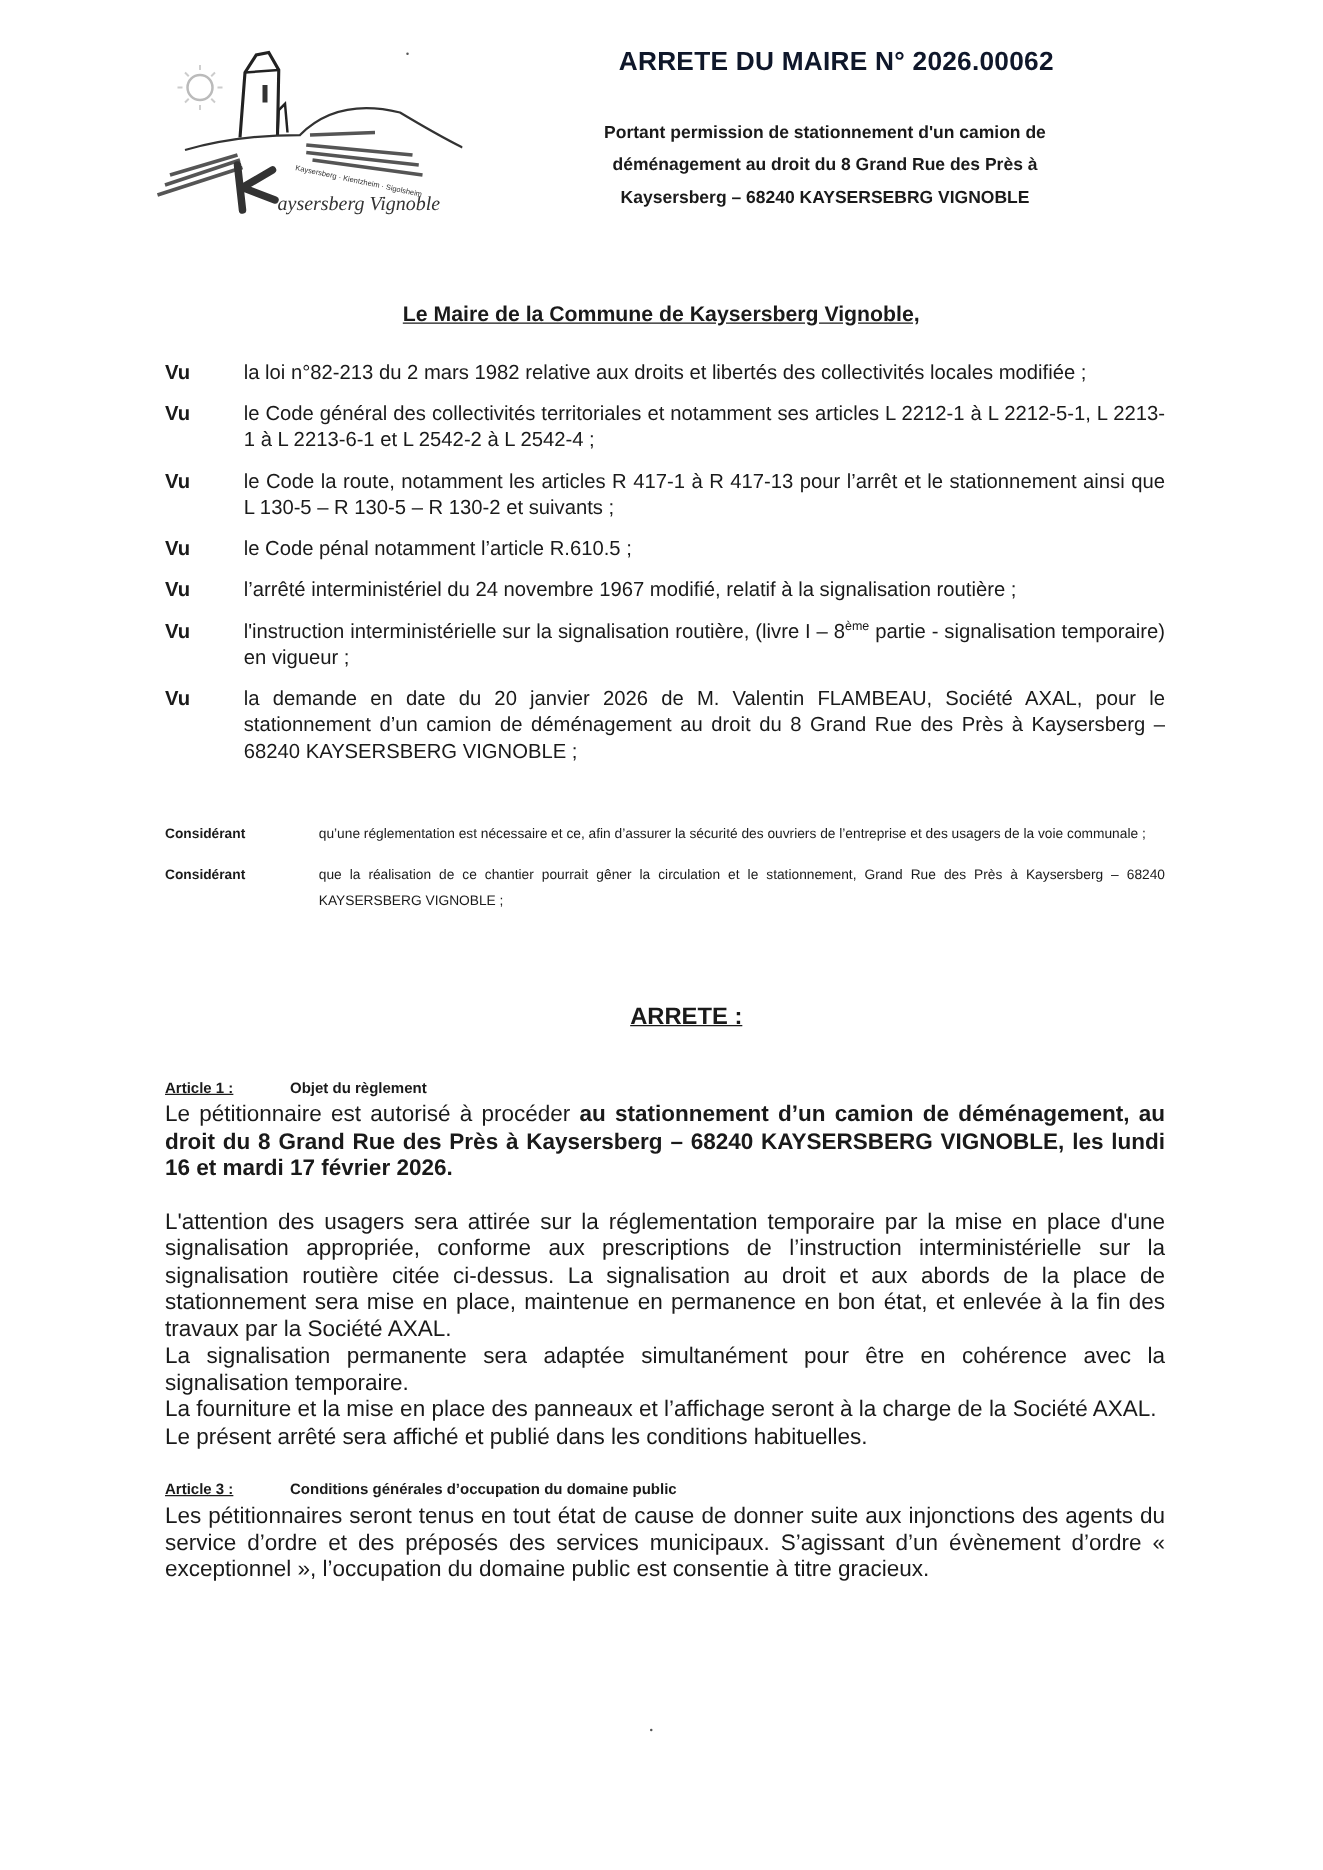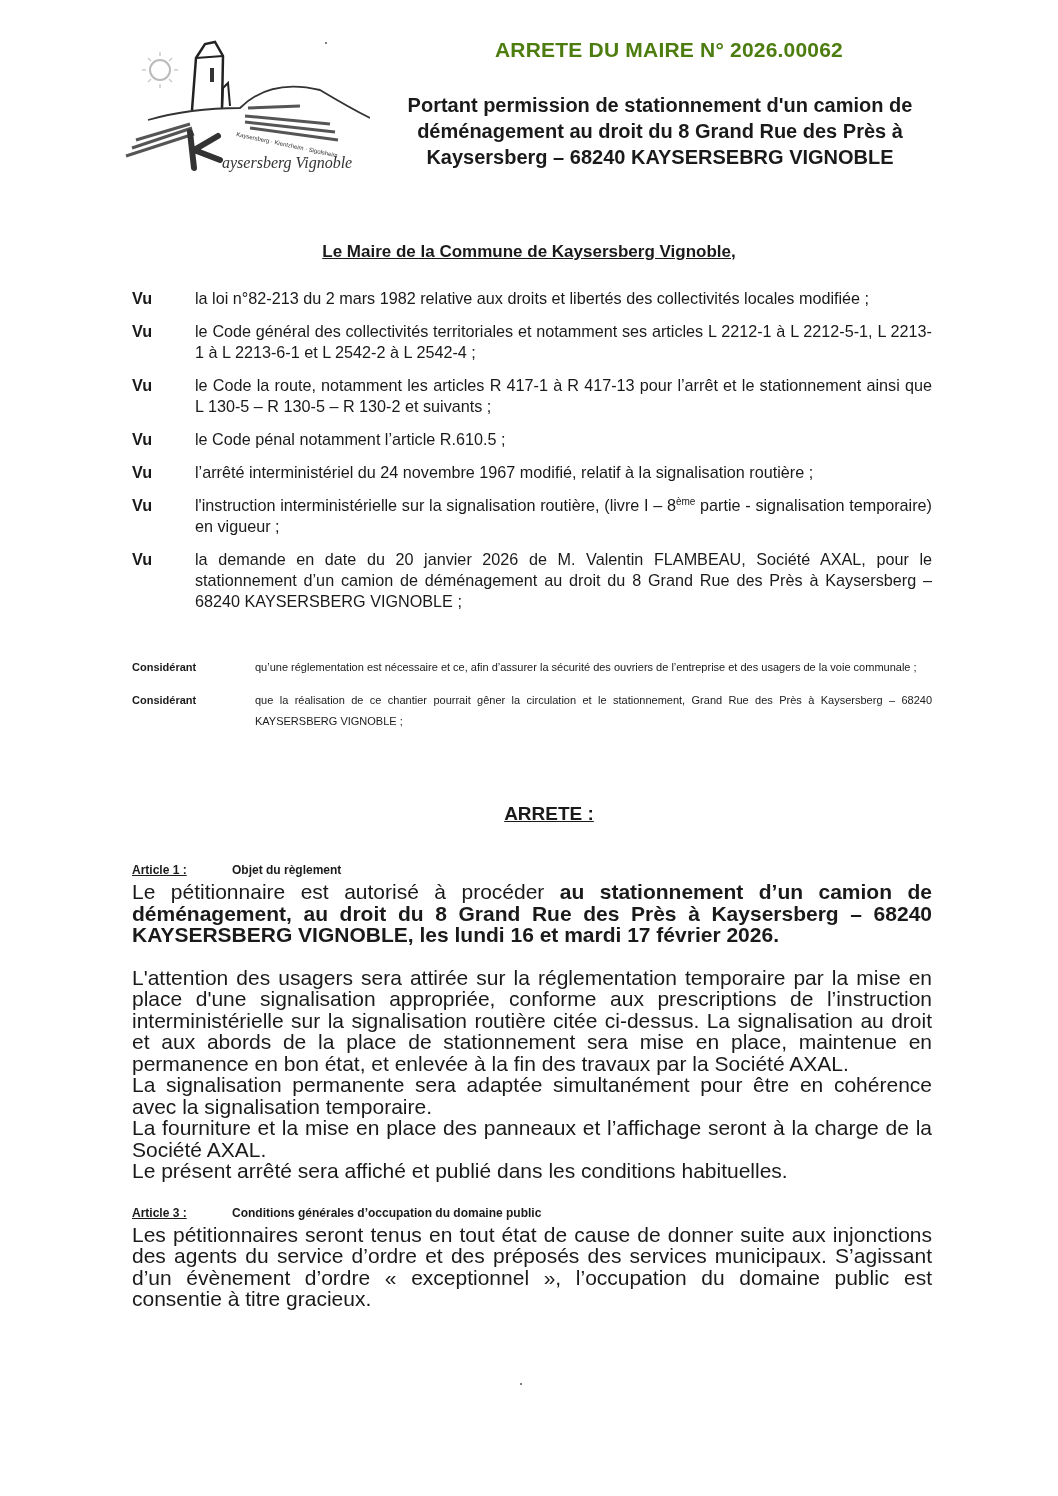--- a/index.html
+++ b/index.html
@@ -6,22 +6,22 @@
     body {
       width: 1058px; height: 1496px; position: relative; overflow: hidden;
       font-family: "Liberation Sans", "DejaVu Sans", sans-serif;
       color: #1a1a1a;
     }
     .page { position: absolute; left: 0; top: 0; width: 1058px; height: 1496px; }
 
     
     .logo { position: absolute; left: 110px; top: 28px; width: 260px; height: 150px; }
     .title-block { position: absolute; left: 400px; top: 38px; width: 520px; text-align: center; }
-    .main-title { font-size: 21px; font-weight: bold; letter-spacing: 0.2px; margin: 0 0 0 95px; text-align: left; color: #4d7c0f; }
-    .subtitle { margin-top: 30px; font-size: 20px; font-weight: bold; line-height: 26px; color: #1a1a1a; }
+    .main-title { font-size: 21px; font-weight: bold; letter-spacing: 0.2px; margin: 0 0 0 95px; text-align: left; color: #0f172a; }
+    .subtitle { margin-top: 30px; font-size: 14px; font-weight: bold; line-height: 26px; color: #1a1a1a; }
 
     
     .mayor { position: absolute; left: 0; width: 1058px; top: 242px; text-align: center; }
     .mayor span { font-size: 17px; font-weight: bold; text-decoration: underline; text-align: center; }
 
     
     .vu-list { position: absolute; left: 132px; top: 288px; width: 800px; }
     .vu-row { display: flex; font-size: 16.2px; line-height: 21px; margin-bottom: 12px; }
     .vu-label { width: 63px; flex: 0 0 63px; font-weight: bold; }
     .vu-text { flex: 1; text-align: justify; }
@@ -32,21 +32,21 @@
     .cons-label { width: 123px; flex: 0 0 123px; font-weight: bold; }
     .cons-text { flex: 1; text-align: justify; }
 
     .arrete { position: absolute; left: 0; width: 1058px; top: 803px; text-align: center; margin-left: 20px; }
     .arrete span { font-size: 19px; font-weight: bold; text-decoration: underline; }
 
     .articles { position: absolute; left: 132px; top: 860px; width: 800px; }
     .article { margin-bottom: 21px; }
     .art-head { font-size: 12px; line-height: 21px; font-weight: bold; }
     .art-num { text-decoration: underline; display: inline-block; width: 100px; }
-    .art-body p { margin: 0; font-size: 21px; line-height: 21.5px; text-align: justify; }
+    .art-body p { margin: 0; font-size: 18px; line-height: 21.5px; text-align: justify; }
     .b { font-weight: bold; }
 
     .speck { position: absolute; width: 2px; height: 2px; background: #555; border-radius: 1px; }
   </style>
 </head>
 <body>
 
 <div class="page">
 
   <div class="logo">

